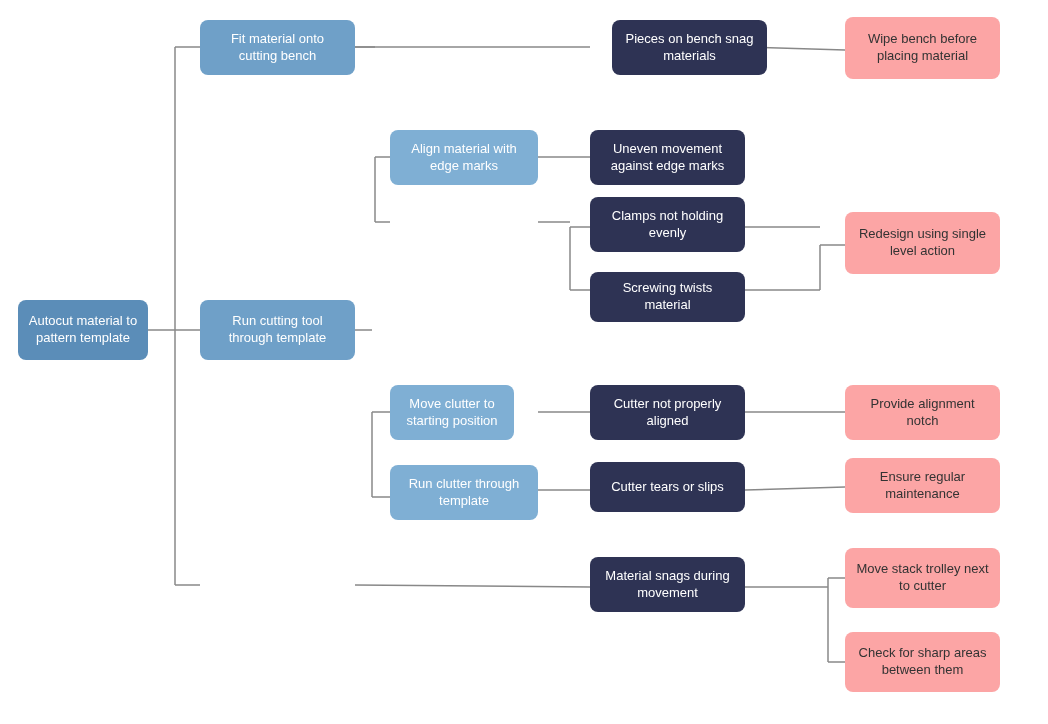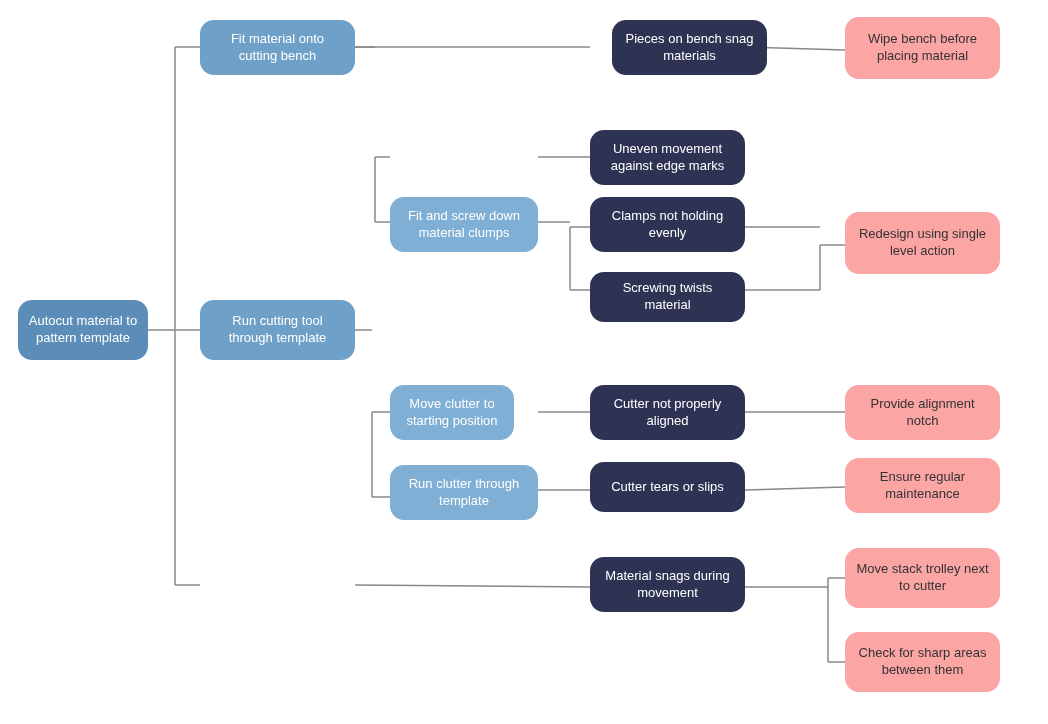--- a/index.html
+++ b/index.html
@@ -17,21 +17,21 @@
       width: 1048px;
       height: 724px;
     }
     .node {
       position: absolute;
       display: flex;
       align-items: center;
       justify-content: center;
       text-align: center;
       padding: 12px 10px;
-      border-radius: 14px;
+      border-radius: 8px;
       line-height: 1.3;
       font-size: 13px;
     }
     .node-root {
       background: #5b8db8;
       color: #ffffff;
       font-weight: normal;
     }
     .node-level1 {
       background: #6fa0c8;
@@ -120,22 +120,22 @@
     <line x1="745" y1="47" x2="845" y2="50"></line>
   </svg>
 
   <div class="node node-root" style="left:18px; top:300px; width:130px; height:60px;">Autocut material to pattern template</div>
 
   <div class="node node-level1" style="left:200px; top:20px; width:155px; height:55px;">Fit material onto cutting bench</div>
 
   <div class="node node-level1" style="left:200px; top:300px; width:155px; height:60px;">Run cutting tool through template</div>
 
 
+  <div class="node node-level2" style="left:390px; top:130px; width:148px; height:55px;">Align material with edge marks</div>
 
-  <div class="node node-level2" style="left:390px; top:197px; width:148px; height:55px;">Fit and screw down material clumps</div>
 
   <div class="node node-level2" style="left:390px; top:385px; width:124px; height:55px;">Move clutter to starting position</div>
 
   <div class="node node-level2" style="left:390px; top:465px; width:148px; height:55px;">Run clutter through template</div>
 
   <div class="node node-problem" style="left:590px; top:20px; width:155px; height:55px;margin-left:22px;">Pieces on bench snag materials</div>
 
   <div class="node node-problem" style="left:590px; top:130px; width:155px; height:55px;">Uneven movement against edge marks</div>
 
   <div class="node node-problem" style="left:590px; top:197px; width:155px; height:55px;">Clamps not holding evenly</div>

